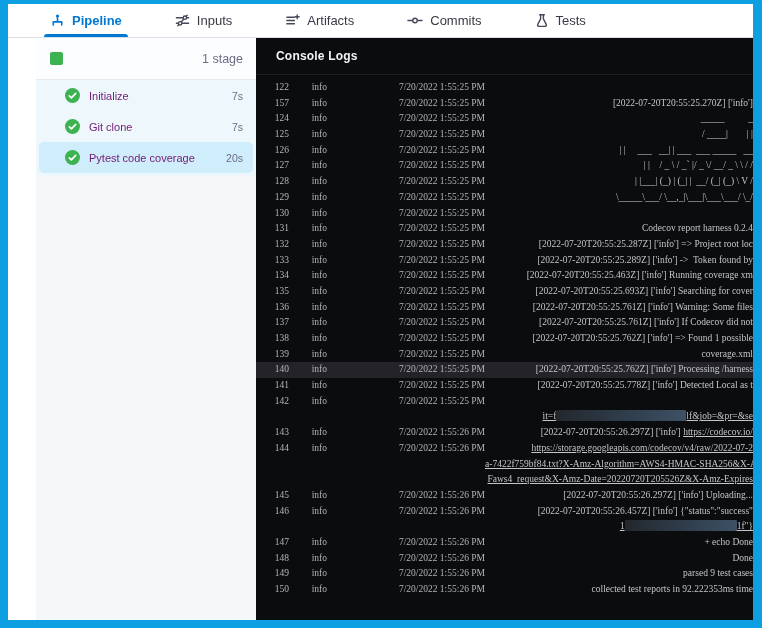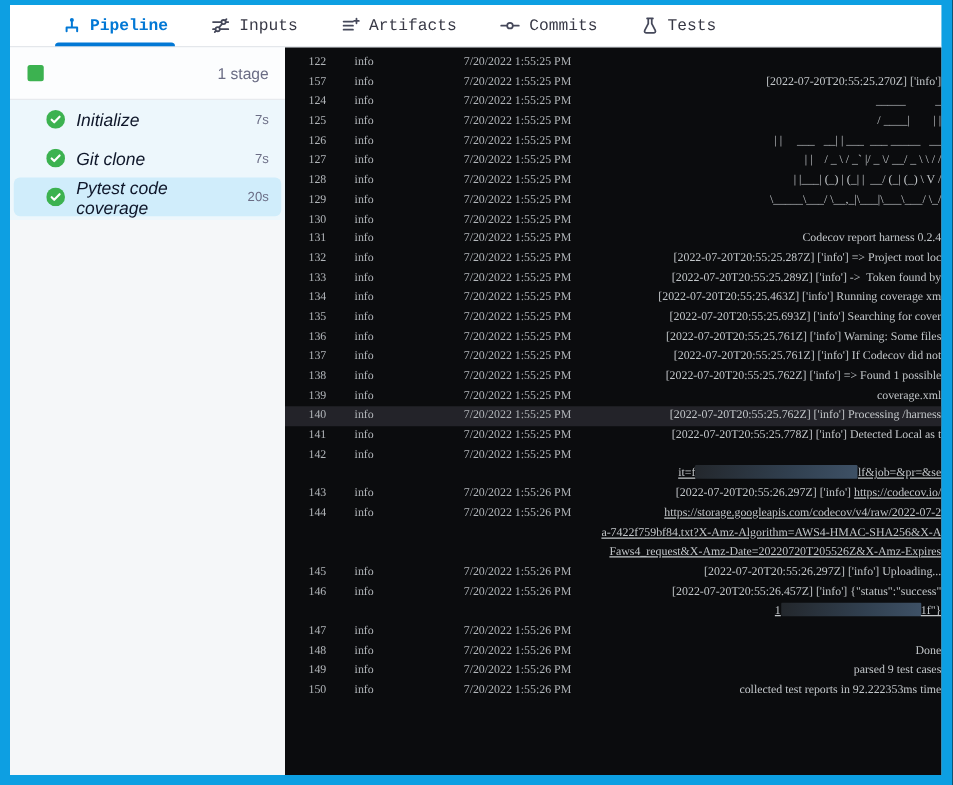--- a/index.html
+++ b/index.html
@@ -9,58 +9,57 @@
     background:#0d9fe2;
     font-family:"Liberation Sans", sans-serif;
   }
   .app {
     position:absolute; left:8px; top:4px; width:745px; height:616px;
     background:#ffffff; display:flex; flex-direction:column;
   }
   
   .nav {
     height:34px; flex:none; background:#ffffff;
-    display:flex; align-items:stretch; padding-left:40px; gap:31px;
+    display:flex; align-items:stretch; padding-left:40px; gap:49px;
     border-bottom:1px solid #dcdfe5;
-    font-family:Liberation Mono, monospace;
   }
   .tab {
     display:flex; align-items:center; gap:7px; position:relative;
     font-size:13px; font-weight:500; color:#383946; cursor:pointer;
     background:none; border:none; padding:0 2px; font-family:inherit;
   }
   .tab .ticon { display:flex; align-items:center; }
   .tab.active { color:#0278d5; font-weight:700; }
   .tab.active::after {
     content:""; position:absolute; left:-4px; right:-4px; bottom:0;
     height:3px; background:#0278d5; border-radius:3px 3px 0 0;
   }
   
-  .main { flex:1; display:flex; min-height:0; }
+  .main { flex:1; display:flex; min-height:0;margin-left:28px; }
   
   .sidebar { width:220px; flex:none; display:flex; flex-direction:column; background:#f5f7f9; }
   .sb-header {
     height:42px; flex:none; background:#fcfdfe; border-bottom:1px solid #e7eaee;
     display:flex; align-items:center; padding:0 13px 0 14px;
   }
   .sb-square { width:13px; height:13px; border-radius:2px; background:#3cb250; }
   .sb-stagecount { margin-left:auto; font-size:12.5px; color:#6b6d85; }
   .group { background:#edf7fc; padding-bottom:3px; }
   .build-row {
     height:38px; display:flex; align-items:center; gap:9px;
     padding:0 14px 0 13px; cursor:pointer;
   }
   .build-label { font-size:13px; color:#1f2330; font-weight:500; }
   .chev { margin-left:auto; display:flex; cursor:pointer; }
   .step {
     height:31px; display:flex; align-items:center; gap:9px;
     margin:0 3px; padding:0 10px 0 26px; border-radius:5px; cursor:pointer;
   }
   .step.selected { background:#d0edfb; }
-  .step-label { font-size:14px; color:#0f172a;font-style:italic; }
+  .step-label { font-size:11px; color:#701a75; }
   .duration { margin-left:auto; font-size:10.5px; color:#6b6d85; }
   
   .console { flex:1; min-width:0; background:#0b0c0e; display:flex; flex-direction:column; }
   .console-header {
     height:37px; flex:none; display:flex; align-items:center; padding-left:20px;
     color:#f4f4f6; font-size:12px; font-weight:700; letter-spacing:.2px;
     border-bottom:1px solid #1d1f22;
   }
   .log {
     flex:1; overflow:hidden; padding-top:5px;
@@ -177,20 +176,23 @@
               </svg>
           </span>
           <span class="step-label">Pytest code coverage</span>
           <span class="duration">20s</span>
         </div>
       </div>
       <div style="flex:1"></div>
     </aside>
 
     <section class="console">
+      <div class="console-header">
+        <span>Console Logs</span>
+      </div>
       <div class="log" id="log"><div class="row">
     <span class="c-n">122</span>
     <span class="c-l">info</span>
     <span class="c-t">7/20/2022 1:55:25 PM</span>
   </div><div class="row">
     <span class="c-n">157</span>
     <span class="c-l">info</span>
     <span class="c-t">7/20/2022 1:55:25 PM</span>
     <span class="c-m"><span>[2022-07-20T20:55:25.270Z] ['info']</span></span>
   </div><div class="row">
@@ -324,20 +326,21 @@
     <span class="c-m"><span>[2022-07-20T20:55:26.457Z] ['info'] {"status":"success"</span></span>
   </div><div class="row">
     <span class="c-n"></span>
     <span class="c-l"></span>
     <span class="c-t"></span>
     <span class="c-m"><span class="link">1</span><span class="redact" style="width: 112px;"></span><span class="link">1f"}</span></span>
   </div><div class="row">
     <span class="c-n">147</span>
     <span class="c-l">info</span>
     <span class="c-t">7/20/2022 1:55:26 PM</span>
+    <span class="c-m"><span>+ echo Done</span></span>
   </div><div class="row">
     <span class="c-n">148</span>
     <span class="c-l">info</span>
     <span class="c-t">7/20/2022 1:55:26 PM</span>
     <span class="c-m"><span>Done</span></span>
   </div><div class="row">
     <span class="c-n">149</span>
     <span class="c-l">info</span>
     <span class="c-t">7/20/2022 1:55:26 PM</span>
     <span class="c-m"><span>parsed 9 test cases</span></span>

